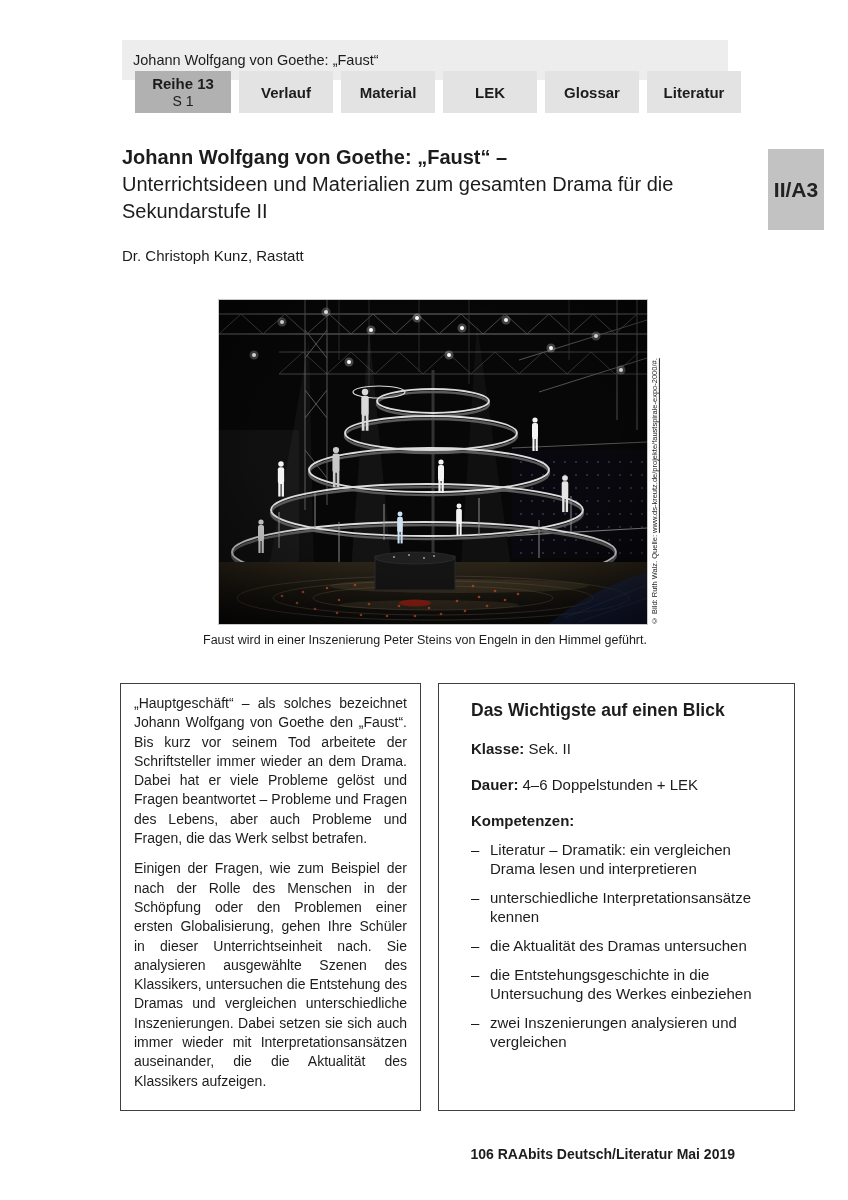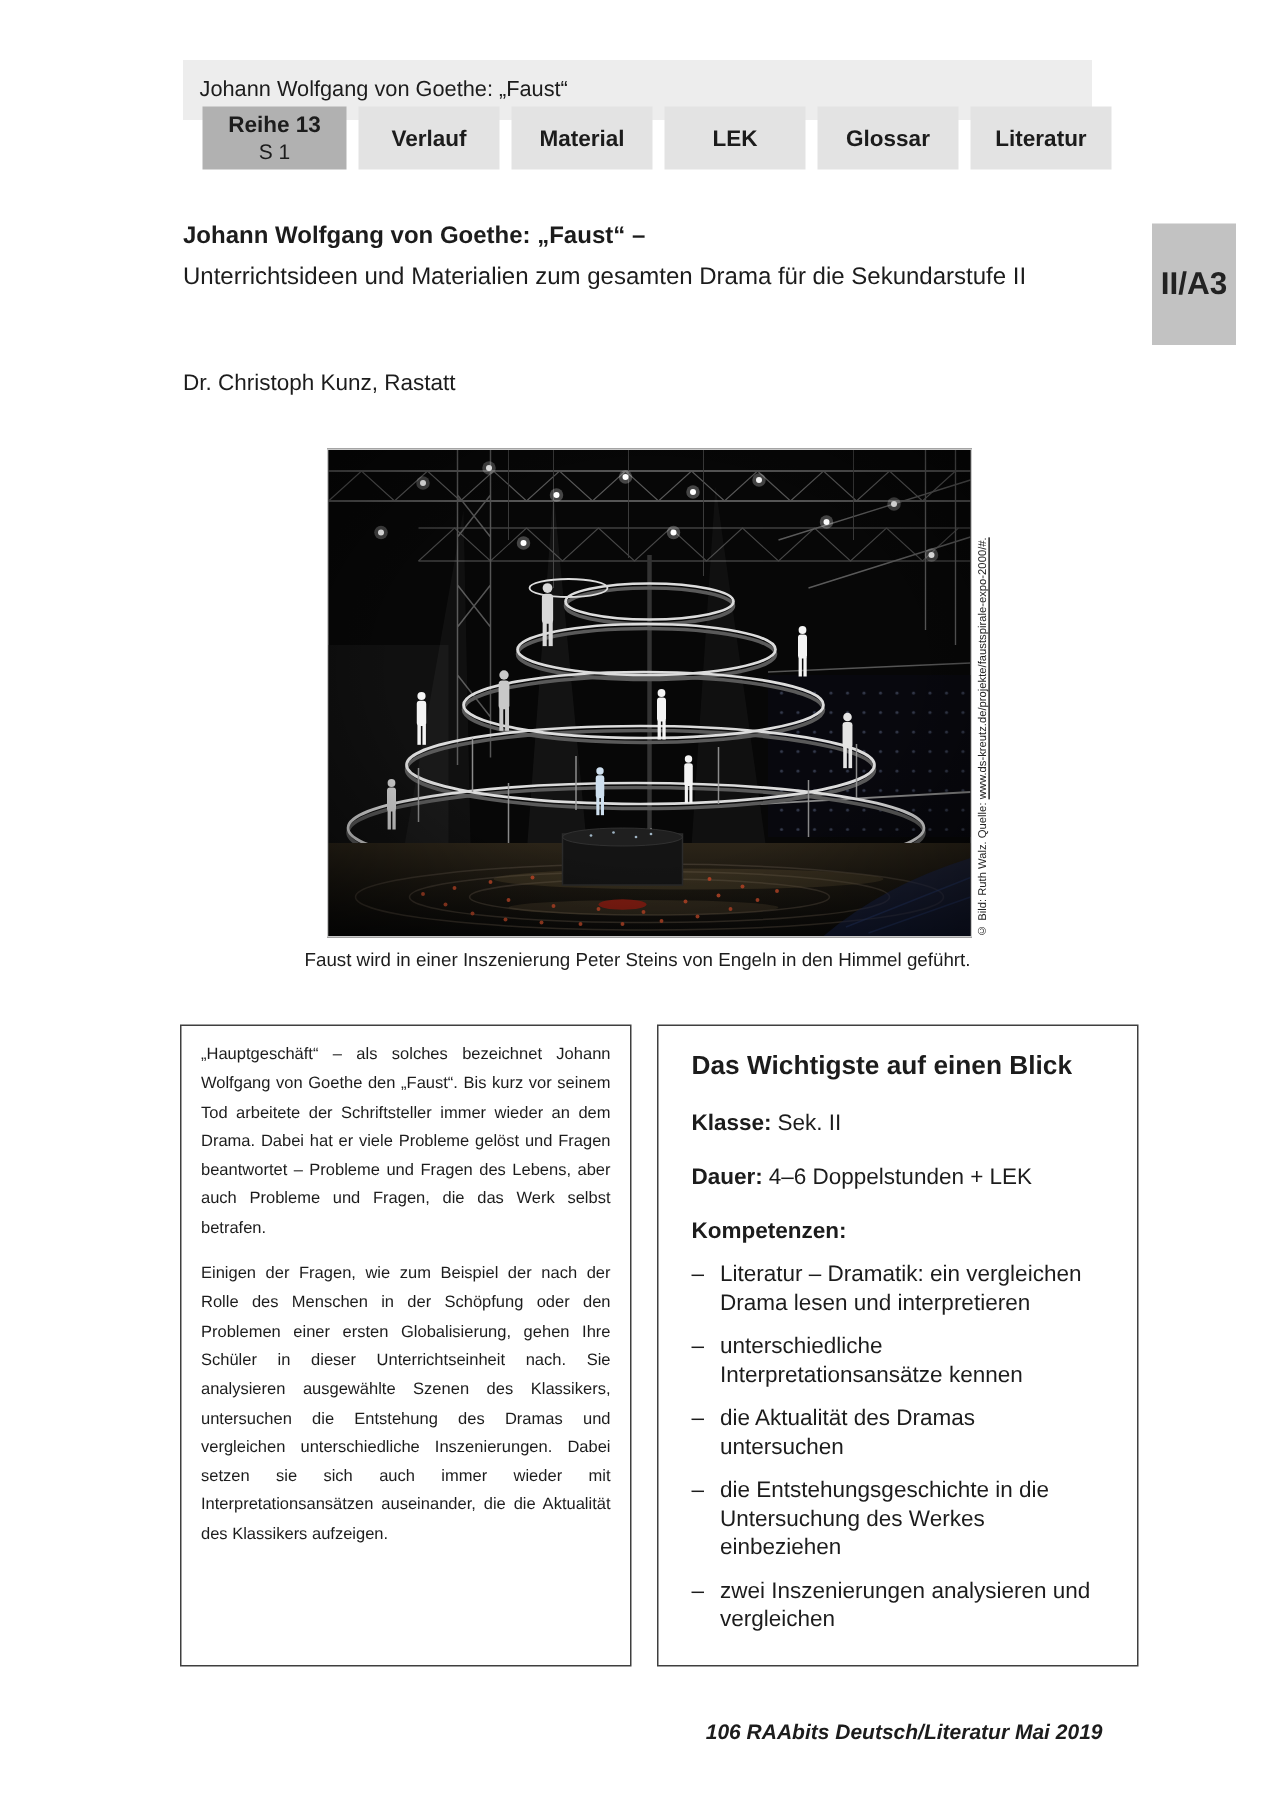--- a/index.html
+++ b/index.html
@@ -14,50 +14,50 @@
   .tab{flex:1;background:var(--tab_bg,#e3e3e3);display:flex;flex-direction:column;
         align-items:center;justify-content:center;font-weight:bold;font-size:15px;cursor:default;}
   .tab.active{flex:0 0 96px;background:var(--tab_active_bg,#b1b1b1);}
   .tab .sub{font-weight:normal;font-size:14px;margin-top:1px;}
 
   .badge{position:absolute;left:768px;top:149px;width:56px;height:81px;
         background:var(--badge_bg,#c2c2c2);display:flex;align-items:center;
         justify-content:center;font-weight:bold;font-size:21px;color:#222;}
 
   .title-block{position:absolute;left:122px;top:144px;width:616px;}
-  .title-block h1{margin:0;font-size:16px;line-height:27px;font-weight:normal;}
+  .title-block h1{margin:0;font-size:20px;line-height:27px;font-weight:normal;}
   .title-bold{font-weight:bold;display:block;}
   .title-rest{display:block;}
   .author{position:absolute;left:122px;top:247px;font-size:15px;}
 
   .photo{position:absolute;left:218px;top:299px;width:428px;height:324px;margin:0;
         border:1px solid #c9c9c9;background:#000;}
   .photo svg{display:block;}
 
   .credit{position:absolute;left:650px;top:299px;height:326px;
         writing-mode:vertical-rl;transform:rotate(180deg);
         font-size:7.5px;line-height:10px;color:#222;white-space:nowrap;}
   .credit-url{text-decoration:underline;}
 
   .caption{position:absolute;left:122px;top:633px;width:606px;text-align:center;font-size:12.5px;}
 
   .box{position:absolute;top:683px;height:428px;border:1px solid var(--box_border,#3f3f3f);
         box-sizing:border-box;background:#fff;}
   .left-box{left:120px;width:301px;padding:10px 13px;}
-  .left-box p{margin:0 0 11px;font-size:11px;line-height:19.3px;text-align:justify;}
-
-  .right-box{left:438px;width:321px;padding:13px 22px;}
+  .left-box p{margin:0 0 11px;font-size:14px;line-height:19.3px;text-align:justify;}
+
+  .right-box{left:438px;width:357px;padding:13px 32px;}
   .right-box h2{margin:3px 0 0;font-size:17.5px;}
   .row{font-size:15px;margin:19px 0 0;}
   .row b{margin-right:4px;margin-top:36px;}
   .right-box ul{list-style:none;margin:11px 0 0;padding:0;}
   .right-box li{display:flex;font-size:15px;line-height:19px;margin-bottom:10px;}
   .right-box .dash{flex:0 0 19px;}
 
-  .footer{position:absolute;top:1146px;right:113px;font-size:14px;font-weight:bold;font-style:italic;}
+  .footer{position:absolute;top:1146px;right:113px;font-size:14px;font-weight:bold;}
 </style>
 </head>
 <body>
 
 <div class="page">
 
   <div class="header-bar">
     <span>Johann Wolfgang von Goethe: „Faust“</span>
   </div>
 

